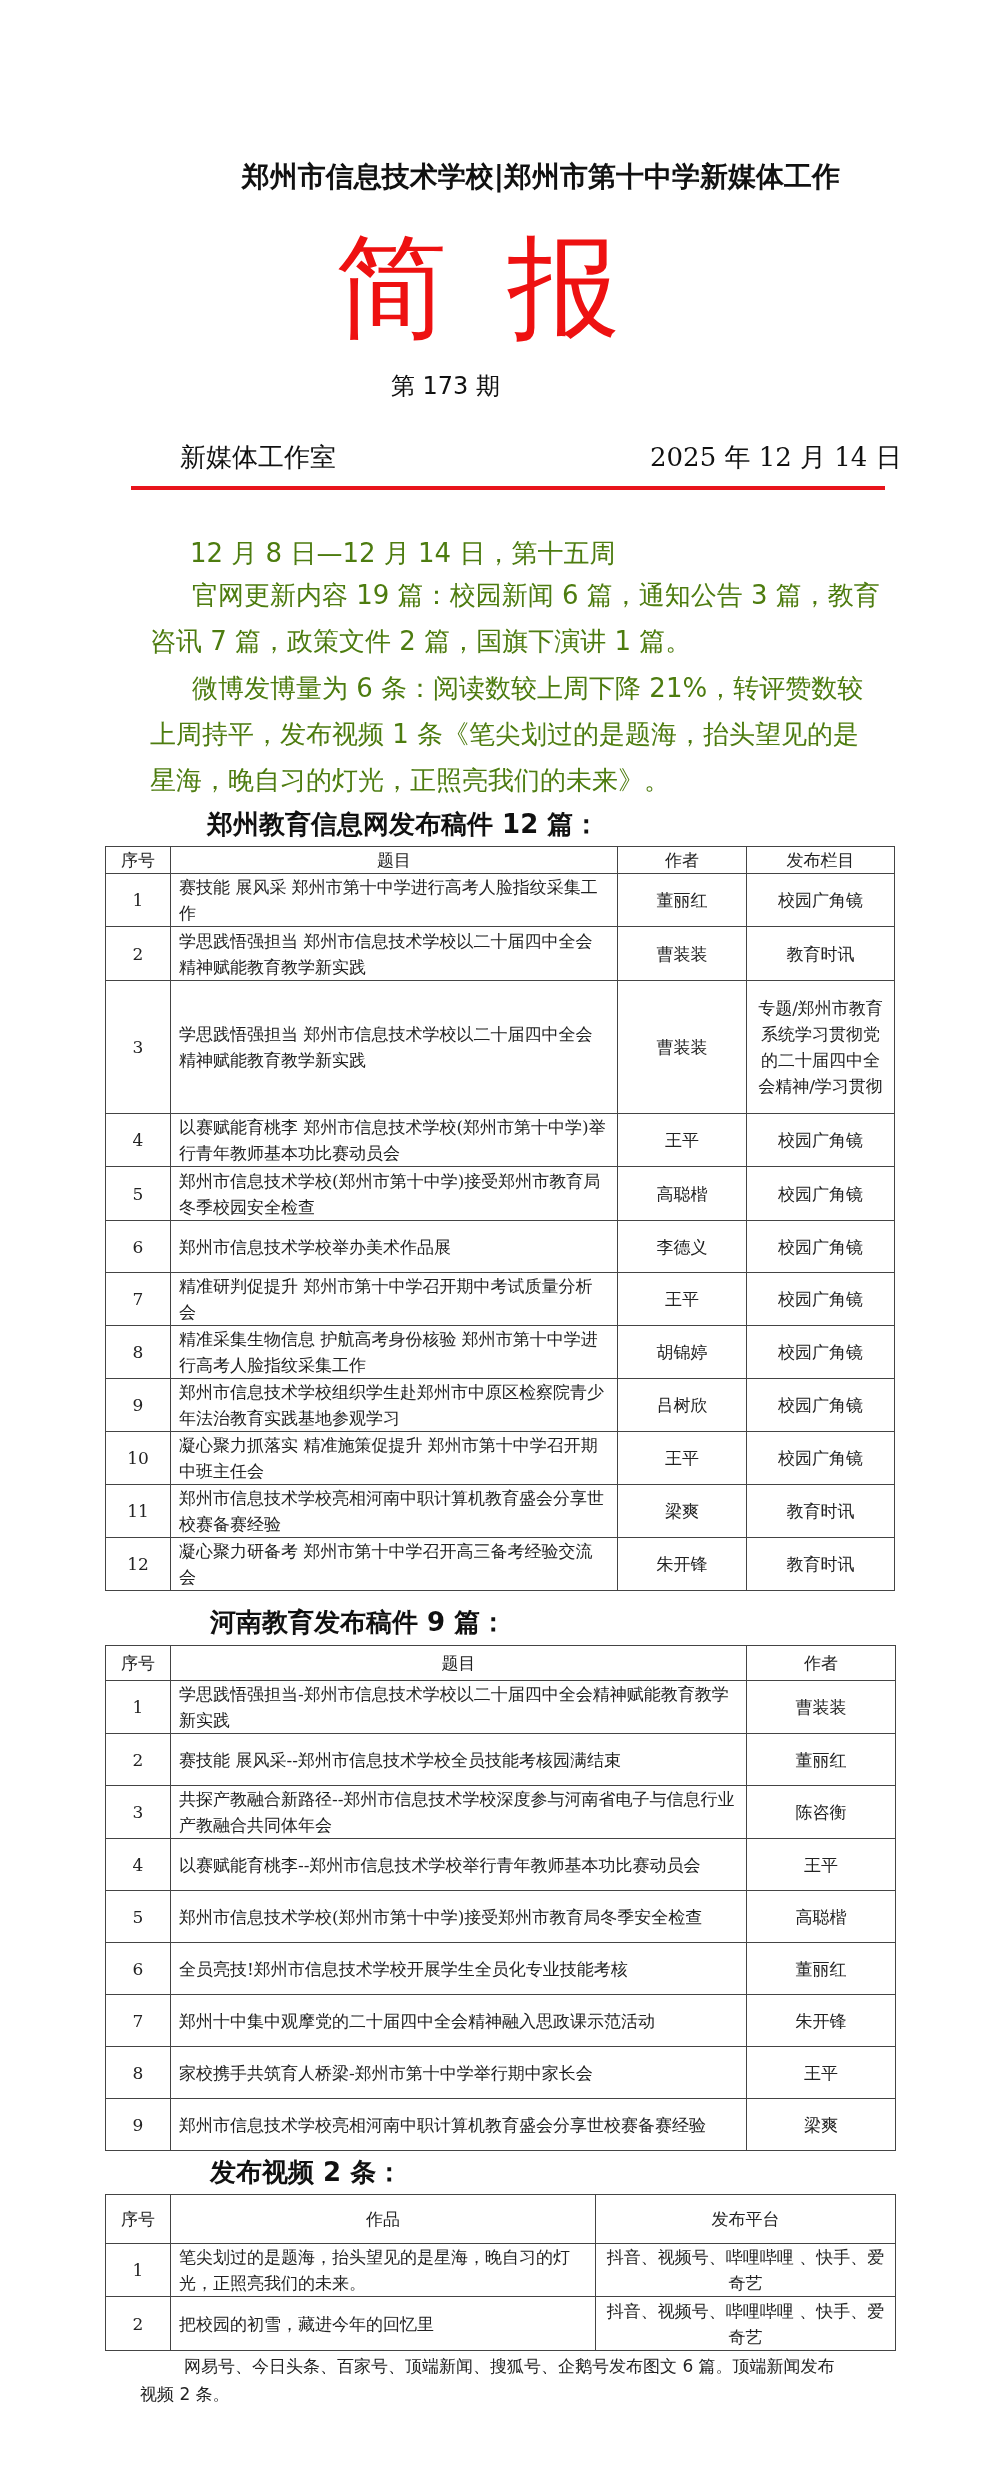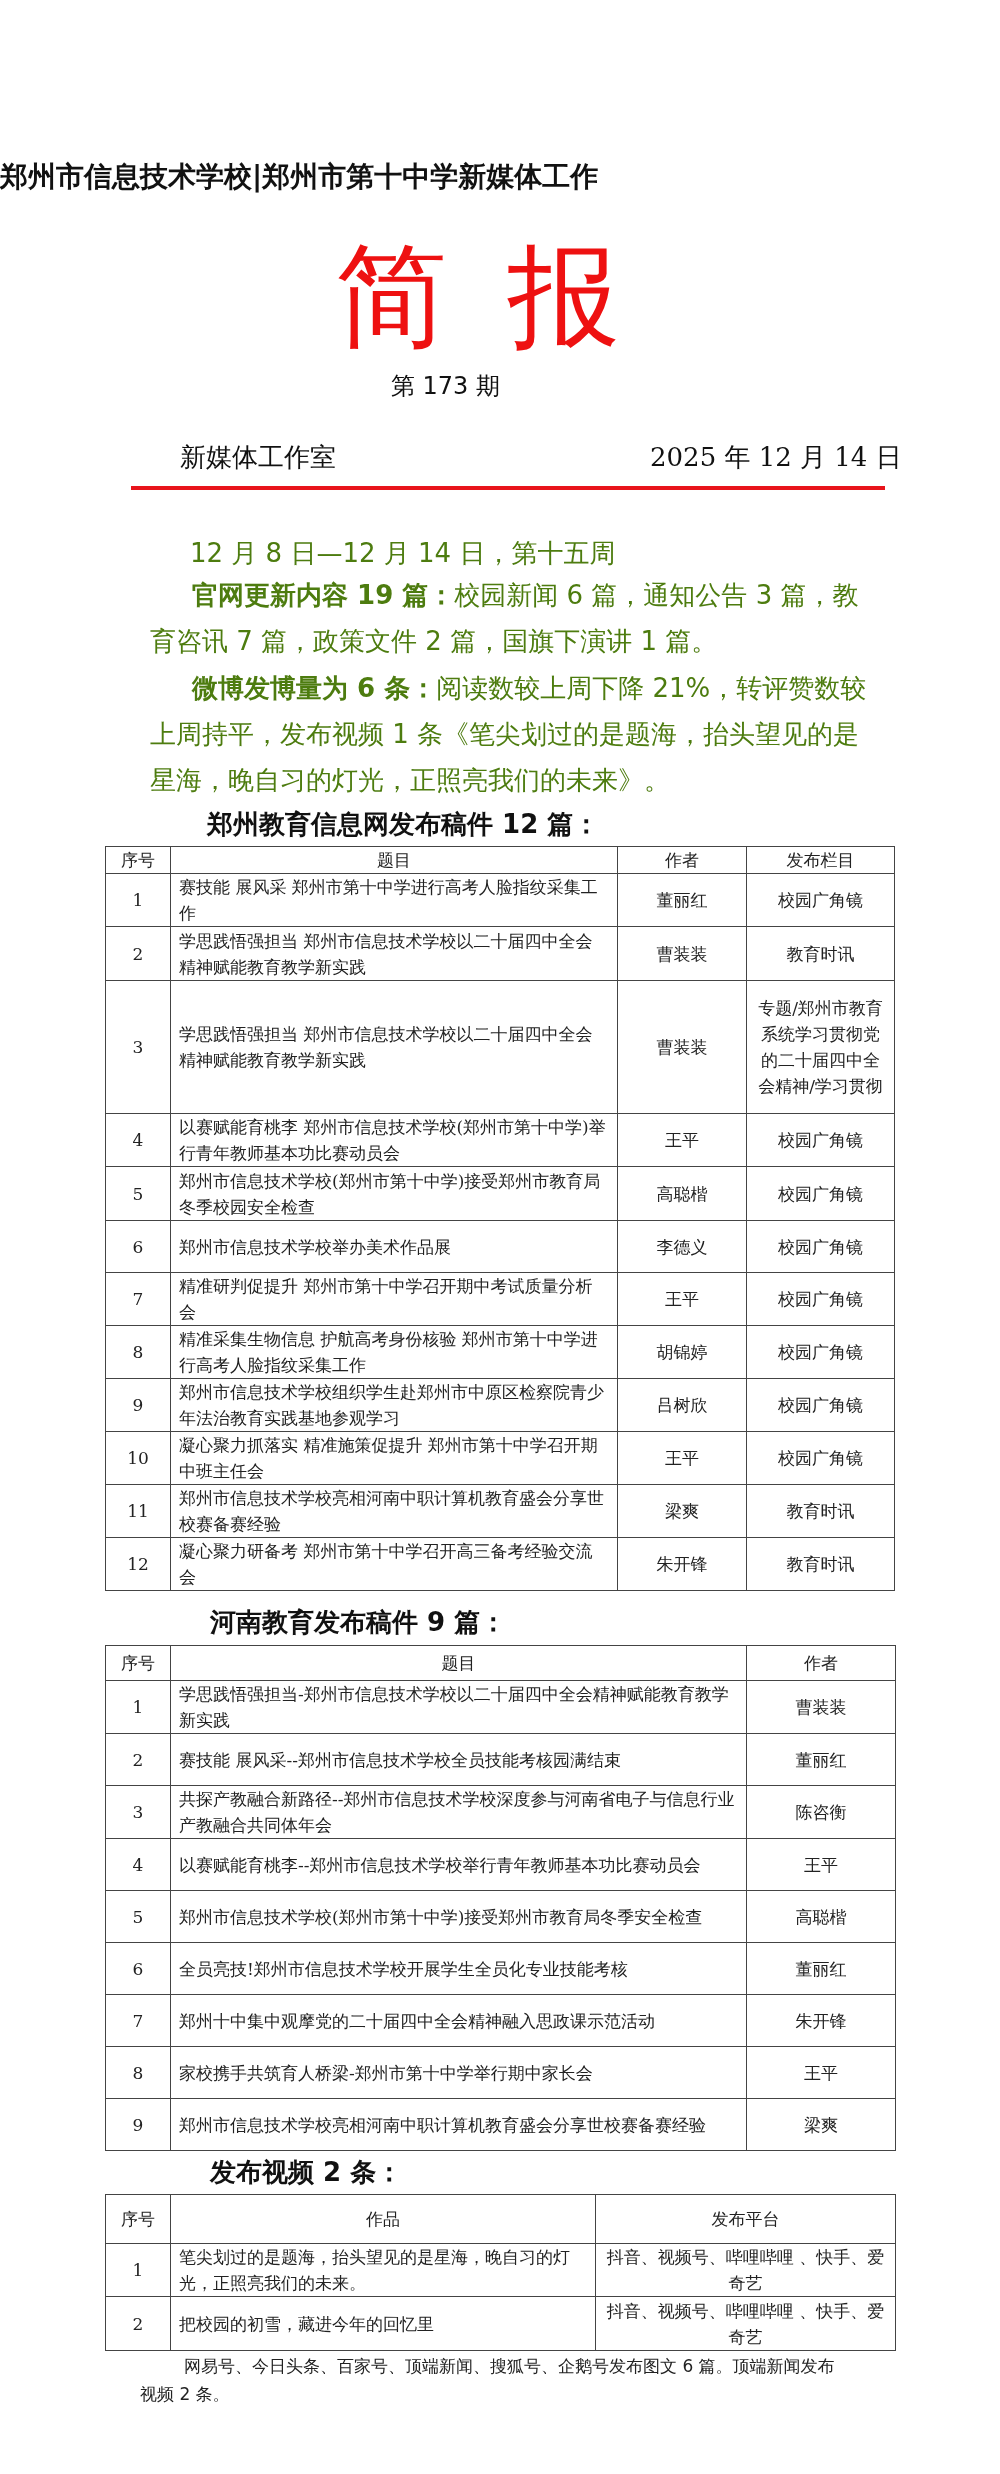--- a/index.html
+++ b/index.html
@@ -1,35 +1,35 @@
 <!DOCTYPE html>
 <html><head>
 <meta charset="utf-8">
 <style>
   html, body { margin:0; padding:0; background:#ffffff; }
   body { width:1000px; height:2474px; position:relative; overflow:hidden;
          font-family:"DejaVu Serif", "Liberation Serif", serif; color:#111; }
   .abs { position:absolute; }
-  .org-title { left:0; width:840px; top:158px; text-align:left;
+  .org-title { left:0; width:840px; top:158px; text-align:right;
                font-family:"DejaVu Sans","Liberation Sans",sans-serif; font-weight:bold;
                font-size:28px; letter-spacing:0px; color:#111; }
   .big-title { left:0; width:955px; top:222px; text-align:center;
                font-family:"DejaVu Sans","Liberation Sans",sans-serif;
-               font-size:112px; line-height:130px; color:#ee1111; letter-spacing:60px; padding-left:60px; box-sizing:border-box;margin-top:9px; }
+               font-size:112px; line-height:130px; color:#ee1111; letter-spacing:60px; padding-left:60px; box-sizing:border-box; }
   .issue { left:0; width:891px; top:370px; text-align:center;
            font-family:"DejaVu Sans","Liberation Sans",sans-serif; font-size:24px; color:#111; }
   .office { left:180px; top:440px; font-size:26px; font-family:"DejaVu Serif","Liberation Serif",serif; }
   .date { left:650px; top:440px; font-size:26px; font-family:"DejaVu Serif","Liberation Serif",serif; }
   .red-rule { left:131px; top:486px; width:754px; height:4px; background:#e8141b; }
 
   .para { font-family:"DejaVu Sans","Liberation Sans",sans-serif; font-size:26px; line-height:46px; color:#4d7c0f; }
   .week { left:190px; top:530px; }
   .p1 { left:150px; top:572px; width:730px; }
   .p2 { left:150px; top:665px; width:730px; }
-  .p1 .lead, .p2 .lead { font-weight:bold;text-align:center; }
+  .p1 .lead, .p2 .lead { font-weight:normal;text-align:center; }
   .indent { display:inline-block; width:42px; }
   .sec-head { font-family:"DejaVu Sans","Liberation Sans",sans-serif; font-weight:bold; font-size:26px; color:#111; }
   .sec1 { left:207px; top:807px; }
   .sec2 { left:210px; top:1605px; }
   .sec3 { left:210px; top:2155px; }
 
   table.grid { position:absolute; border-collapse:collapse; table-layout:fixed;
                font-family:"DejaVu Serif","Liberation Serif",serif; font-size:17px; color:#222; }
   table.grid td, table.grid th { border:1.5px solid #444; padding:0 8px; font-weight:normal; line-height:26px; }
   table.grid th { text-align:center; font-size:17px; }

